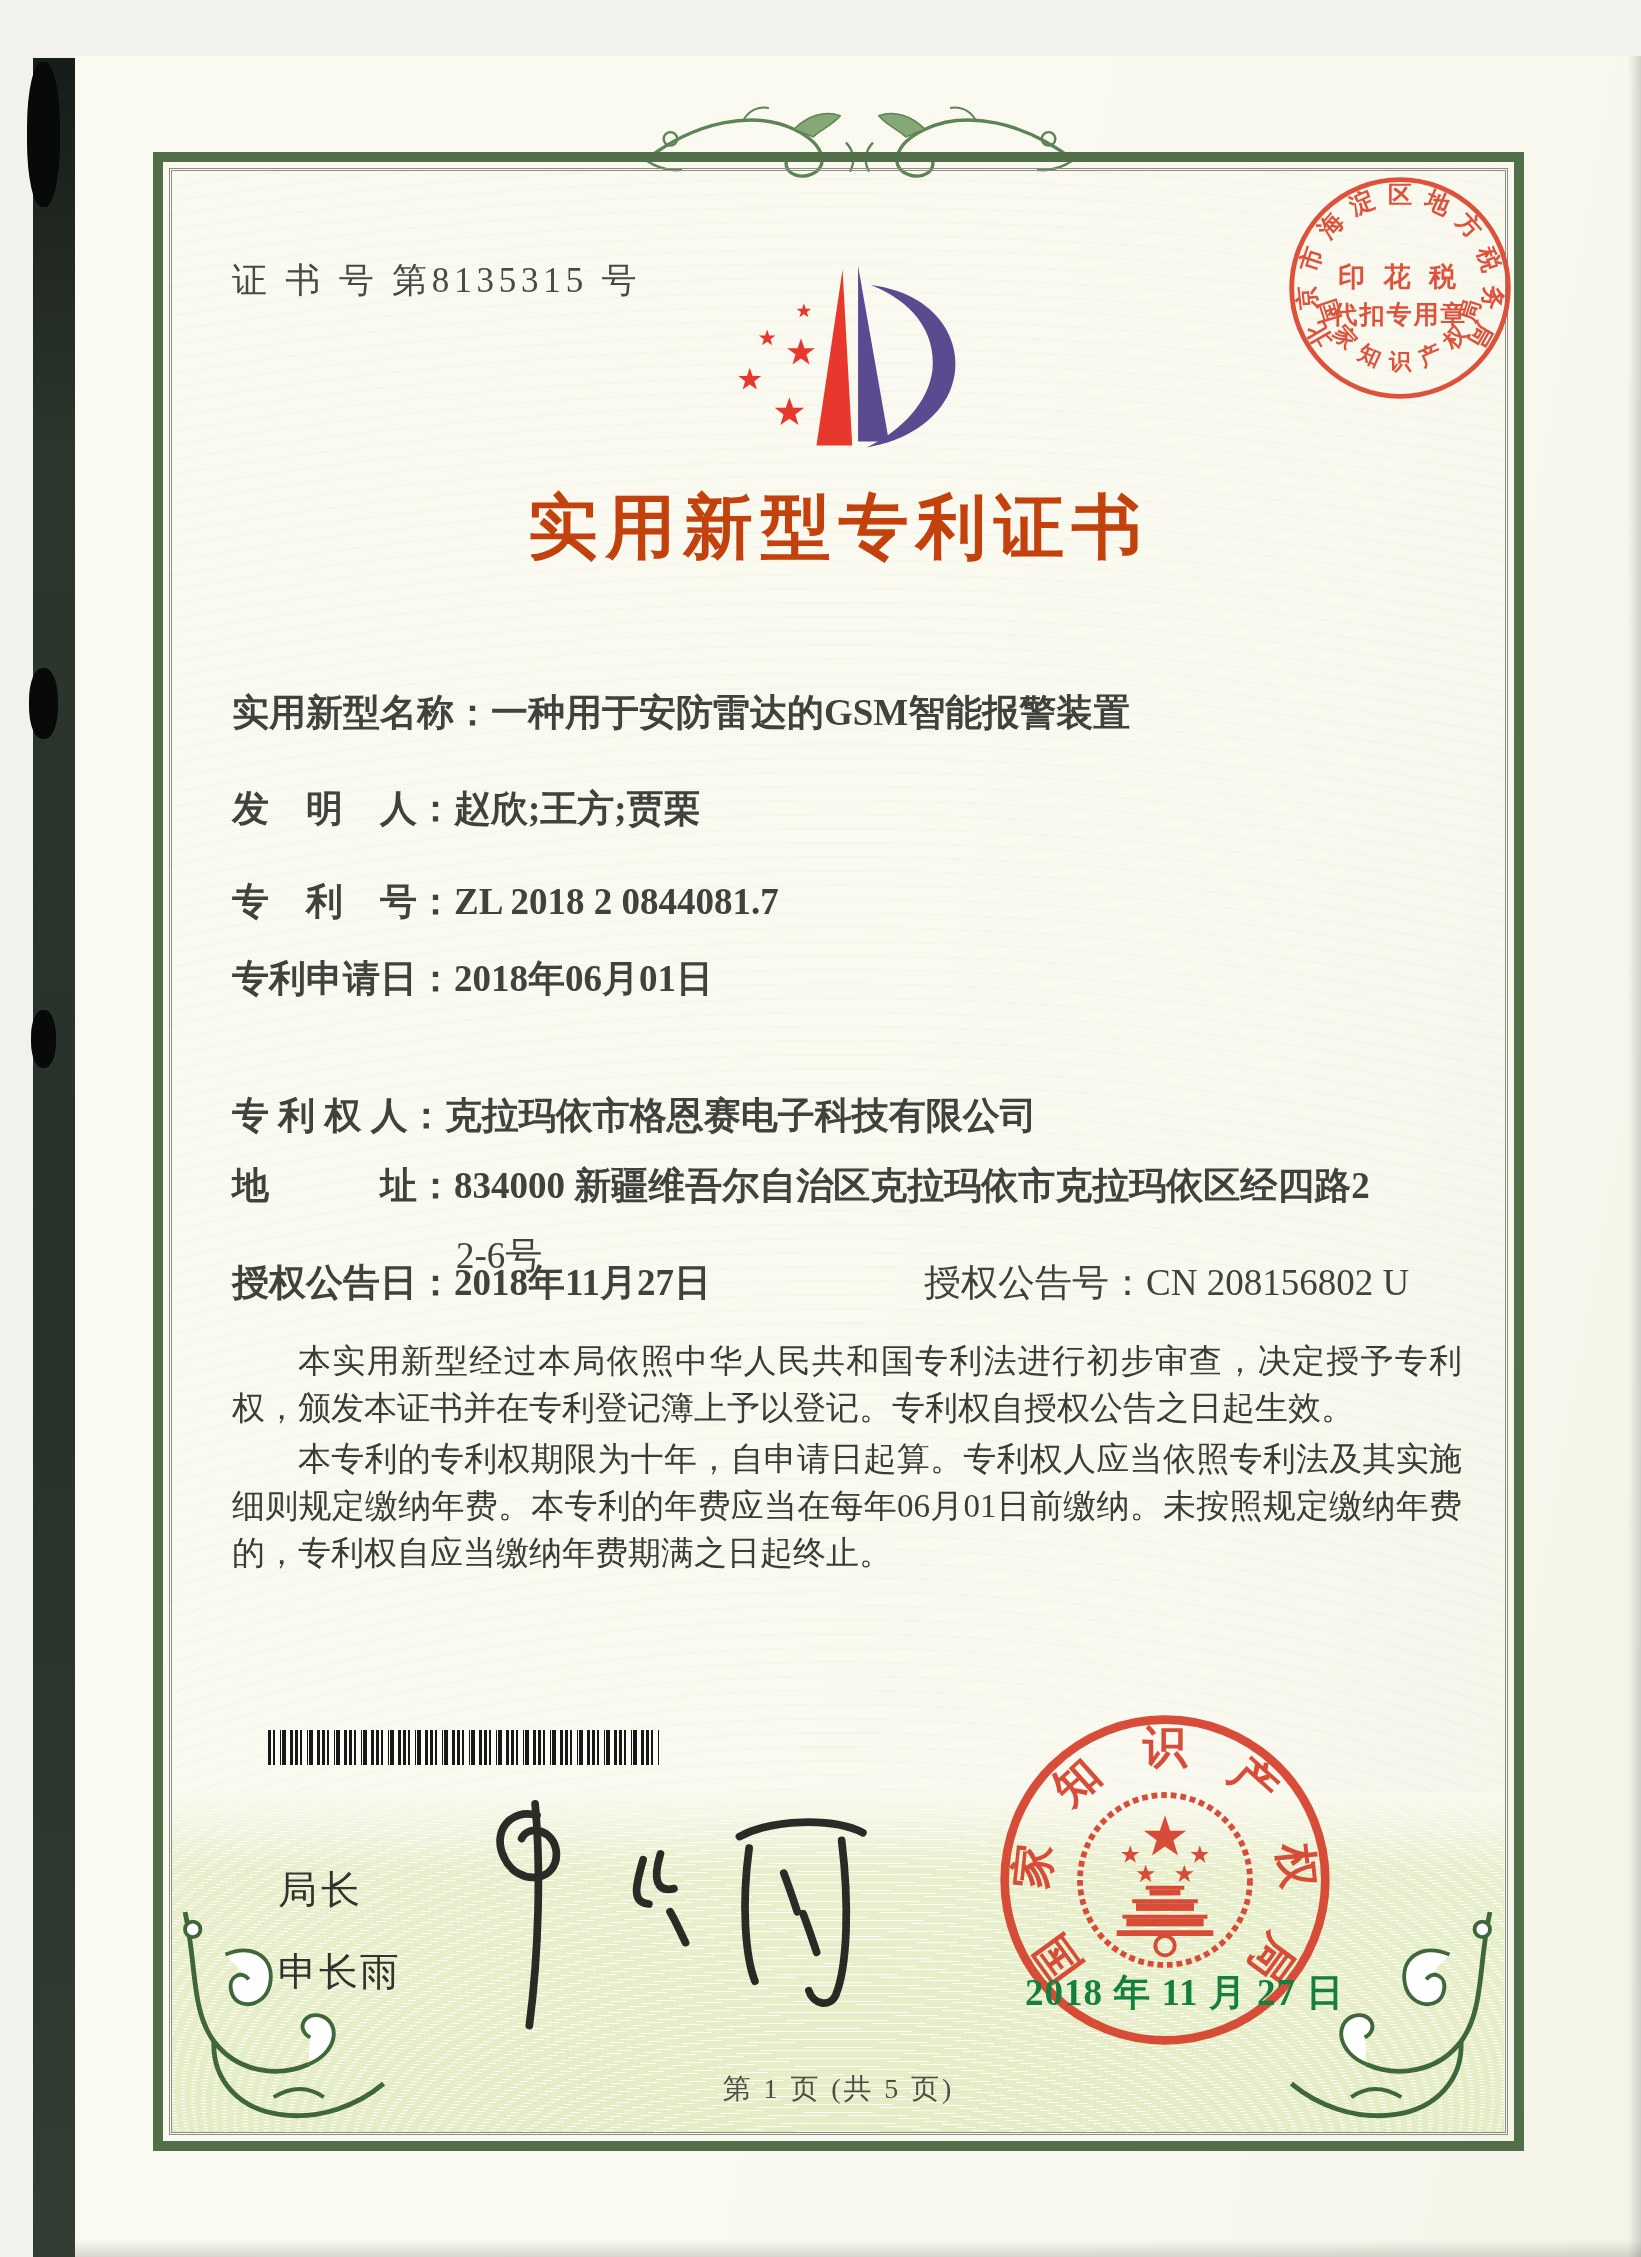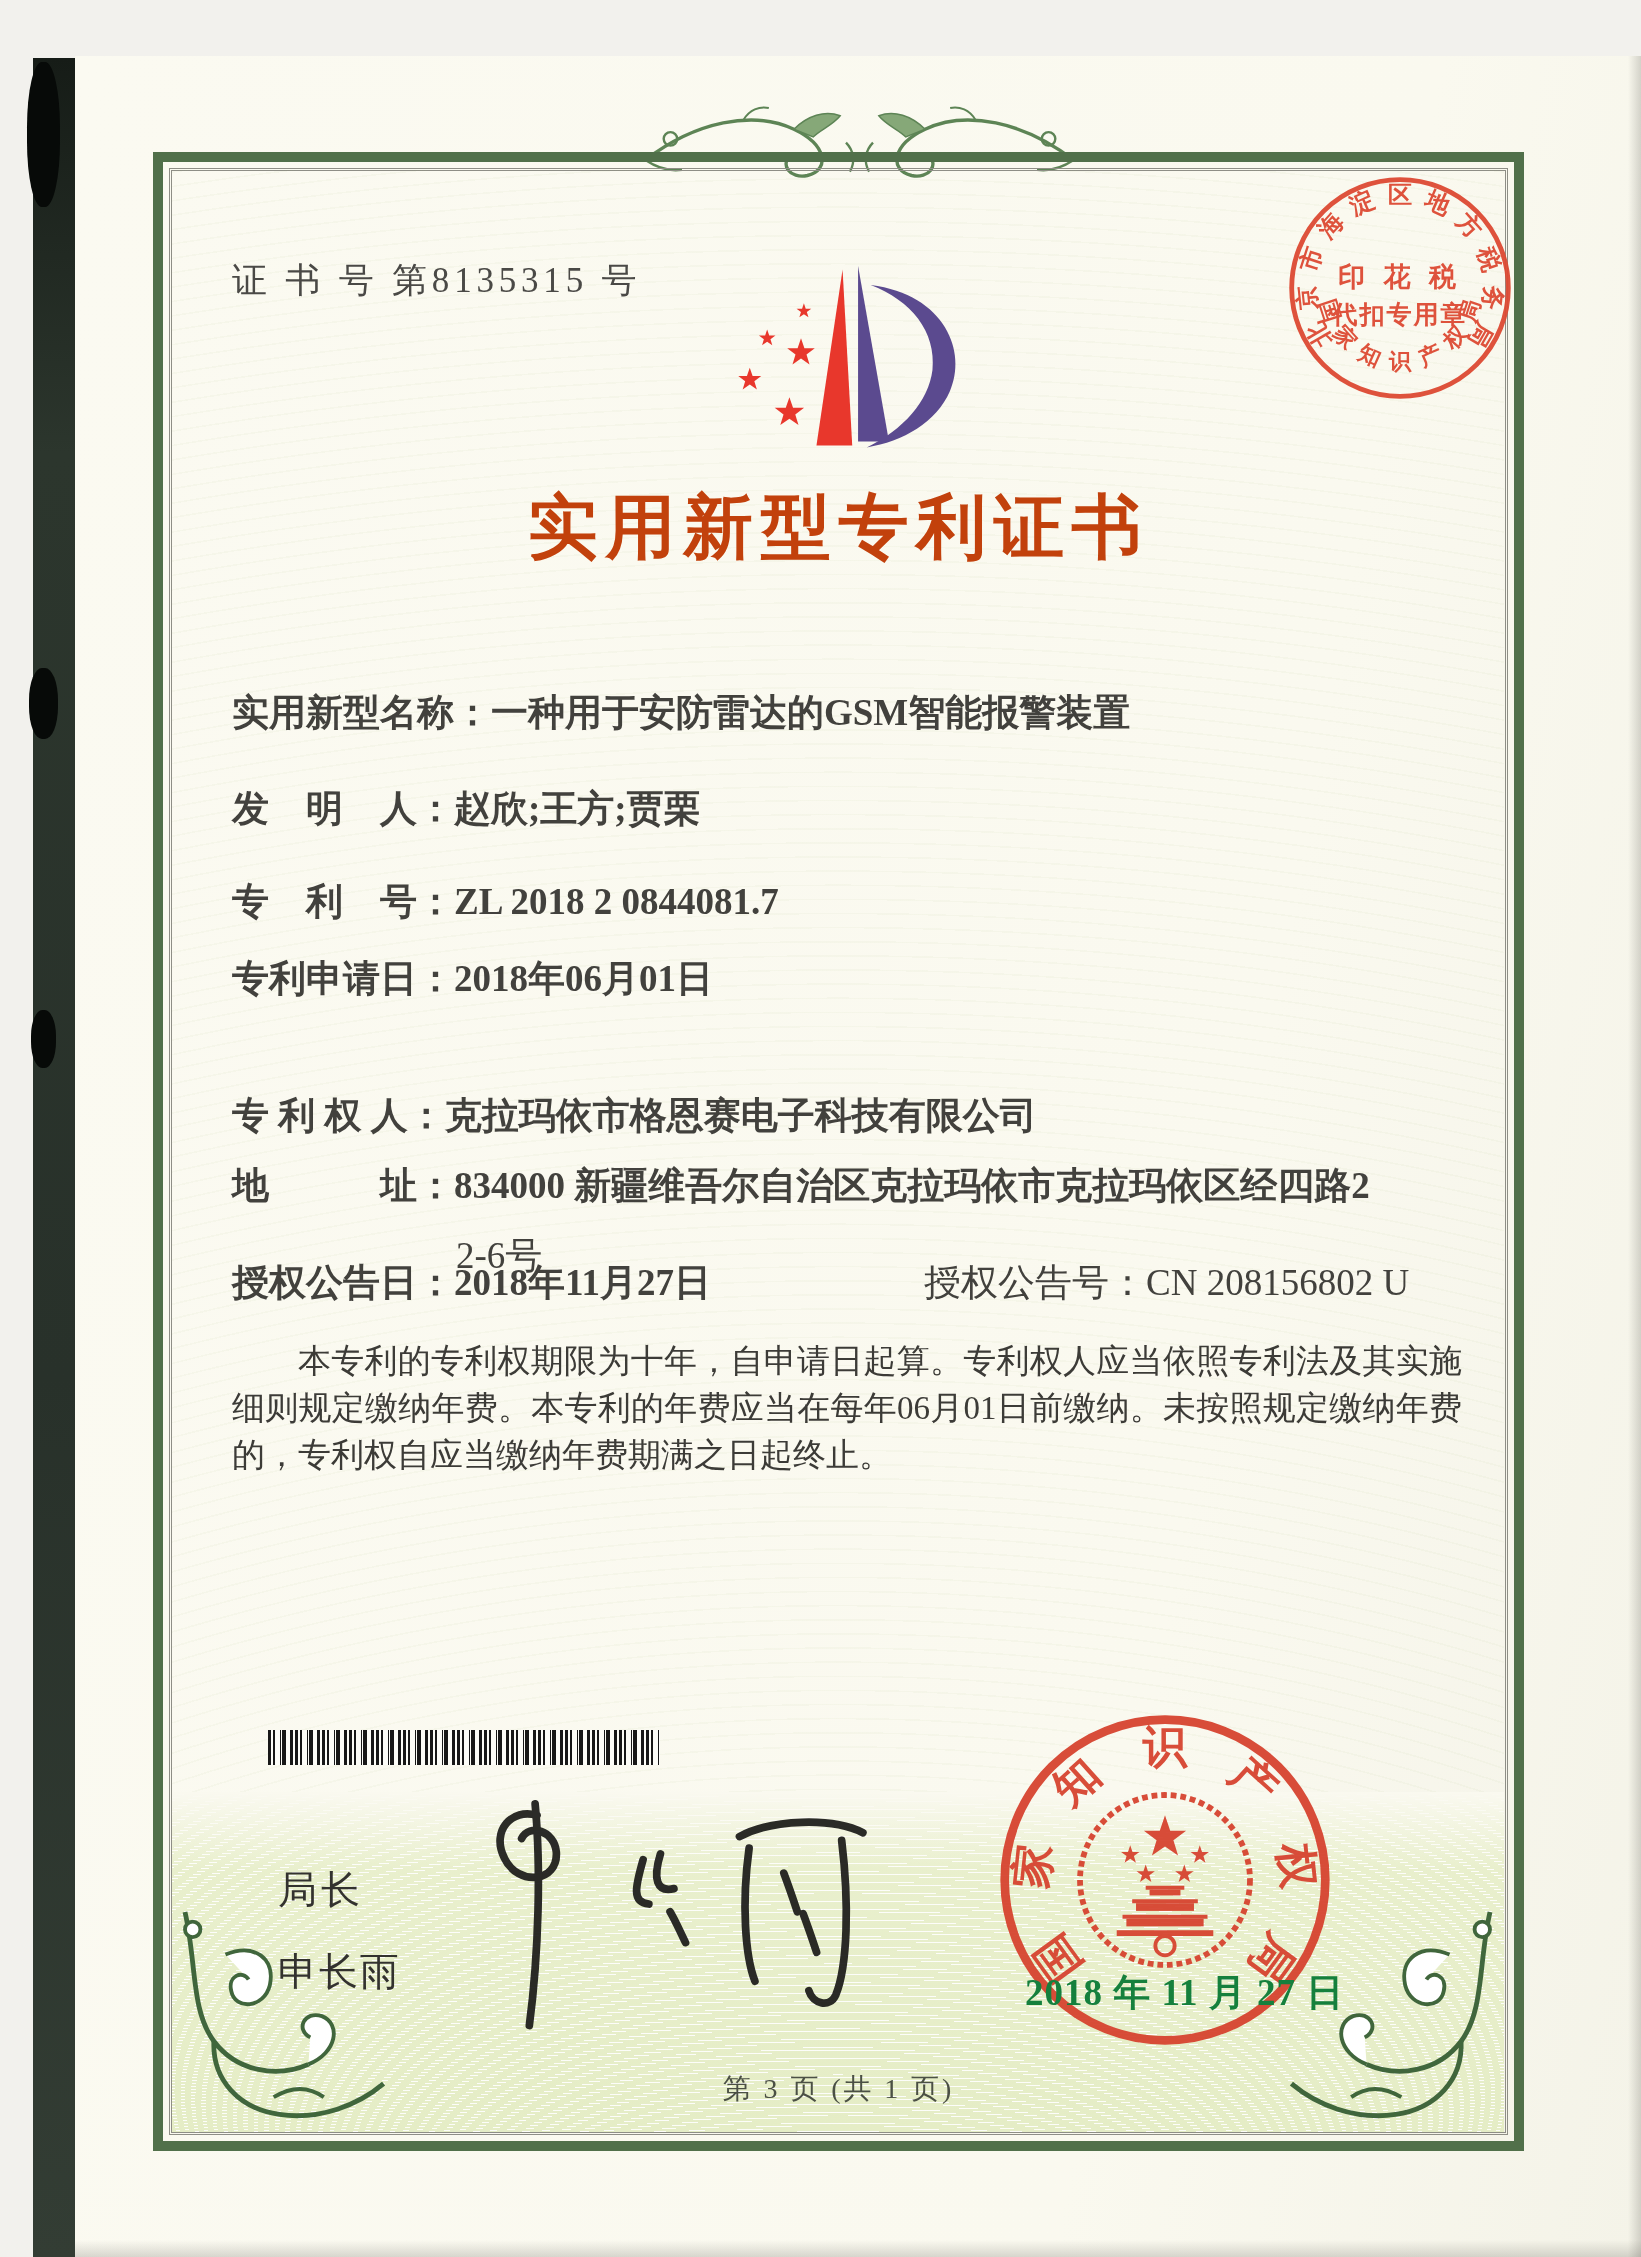--- a/index.html
+++ b/index.html
@@ -172,20 +172,21 @@
   </div>
   <div class="addr2">2-6号</div>
   <div class="row" style="top:1258px;">
     <span class="lab">授权公告日：</span><span>2018年11月27日</span>
   </div>
   <div class="grant-no">
     <span class="lab">授权公告号：</span><span>CN 208156802 U</span>
   </div>
 
   <div class="body-text">
+    <p>本实用新型经过本局依照中华人民共和国专利法进行初步审查，决定授予专利权，颁发本证书并在专利登记簿上予以登记。专利权自授权公告之日起生效。</p>
     <p>本专利的专利权期限为十年，自申请日起算。专利权人应当依照专利法及其实施细则规定缴纳年费。本专利的年费应当在每年06月01日前缴纳。未按照规定缴纳年费的，专利权自应当缴纳年费期满之日起终止。</p>
   </div>
 
   <div class="barcode"></div>
 
   <div class="sig-title">局长</div>
   <div class="sig-name">申长雨</div>
 
   <svg style="left:454px;top:1798px;z-index:5;" width="463" height="241" viewBox="0 0 480 250">
     <g fill="none" stroke="#1a1a18" stroke-width="8" stroke-linecap="round" opacity="0.92">
@@ -225,18 +226,18 @@
       <path d="M-34,22 h68" stroke="#d6402c" stroke-width="4"></path>
       <rect x="-30" y="24" width="60" height="8"></rect>
       <path d="M-44,38 h88" stroke="#d6402c" stroke-width="4"></path>
       <rect x="-40" y="40" width="80" height="8"></rect>
       <rect x="-50" y="52" width="100" height="6"></rect>
       <circle cy="68" r="10" fill="none" stroke="#d6402c" stroke-width="4"></circle>
     </g>
   </svg>
   <div class="seal-date">2018 年 11 月 27 日</div>
 
-  <div class="footer">第 3 页 (共 1 页)</div>
+  <div class="footer">第 1 页 (共 5 页)</div>
 
   <div class="edge-r"></div>
   <div class="edge-b"></div>
 </div>
 
 
 </body></html>

